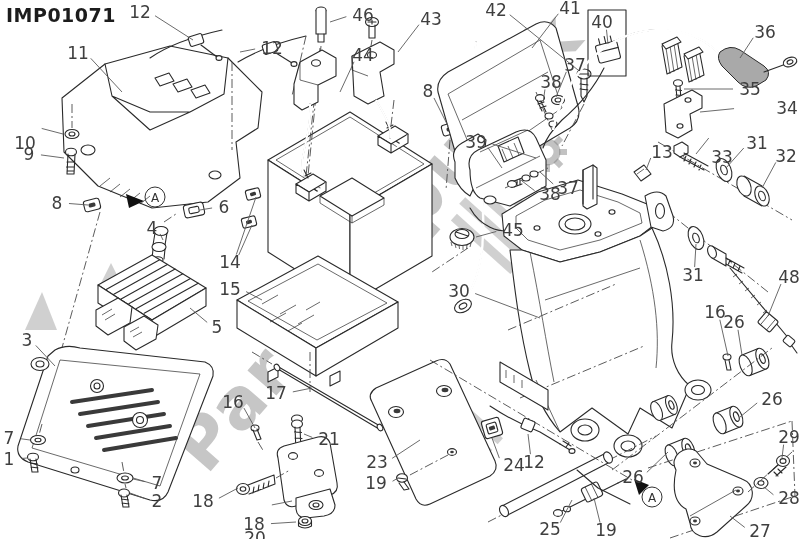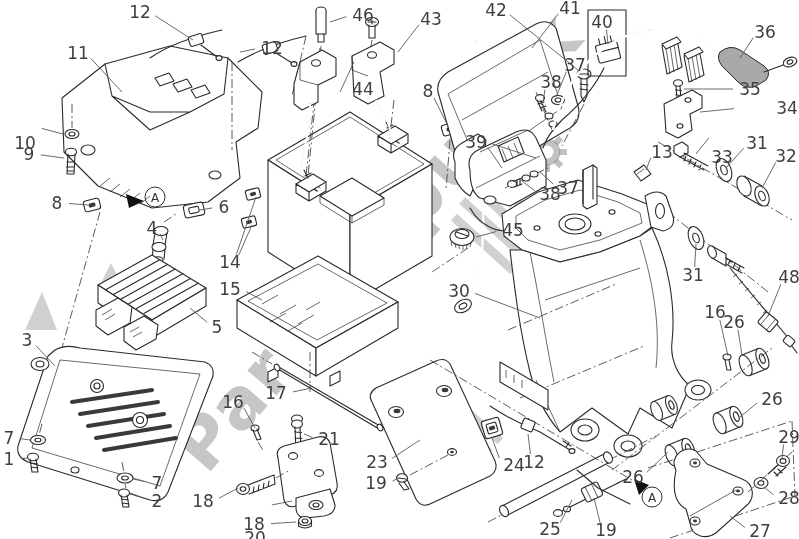--- a/index.html
+++ b/index.html
@@ -640,34 +640,35 @@
         <line x1="499.33335936487055" y1="458.1176677309266" x2="492" y2="438" class="leader"></line>
         <line x1="530.4380054915752" y1="454.1775806873807" x2="528" y2="434" class="leader"></line>
         <line x1="560.2745701833619" y1="522.6264698327808" x2="572" y2="500" class="leader"></line>
         <line x1="600.0309014929974" y1="522.5093665794476" x2="594" y2="498" class="leader"></line>
         <line x1="744.7947377530014" y1="527.4222912360003" x2="730" y2="516" class="leader"></line>
         <line x1="773.4396444488129" y1="494.7780910858719" x2="764" y2="487" class="leader"></line>
         <line x1="783.6241279777138" y1="444.5894663844041" x2="782" y2="458" class="leader"></line>
       </g>
   </svg>
 
+  <div class="drawing-code">IMP01071</div>
 
   <div id="callout-layer">
       <span class="co" style="left: 140px; top: 12px;">12</span>
       <span class="co" style="left: 78px; top: 53px;">11</span>
       <span class="co" style="left: 25px; top: 143px;">10</span>
       <span class="co" style="left: 29px; top: 154px;">9</span>
       <span class="co" style="left: 272px; top: 48px;">12</span>
       <span class="co" style="left: 363px; top: 15px;">46</span>
       <span class="co" style="left: 431px; top: 19px;">43</span>
       <span class="co" style="left: 496px; top: 10px;">42</span>
       <span class="co" style="left: 570px; top: 8px;">41</span>
       <span class="co" style="left: 602px; top: 22px;">40</span>
       <span class="co" style="left: 765px; top: 32px;">36</span>
-      <span class="co" style="left: 363px; top: 55px; margin-top: 34px;">44</span>
+      <span class="co" style="left: 363px; top: 55px;">44</span>
       <span class="co" style="left: 428px; top: 91px;">8</span>
       <span class="co" style="left: 575px; top: 65px;">37</span>
       <span class="co" style="left: 551px; top: 82px;">38</span>
       <span class="co" style="left: 750px; top: 89px; text-align: right;">35</span>
       <span class="co" style="left: 751px; top: 108px; margin-left: 36px;">34</span>
       <span class="co" style="left: 476px; top: 142px;">39</span>
       <span class="co" style="left: 722px; top: 133px; margin-top: 24px;">33</span>
       <span class="co" style="left: 757px; top: 143px;">31</span>
       <span class="co" style="left: 786px; top: 156px;">32</span>
       <span class="co" style="left: 662px; top: 152px;">13</span>

